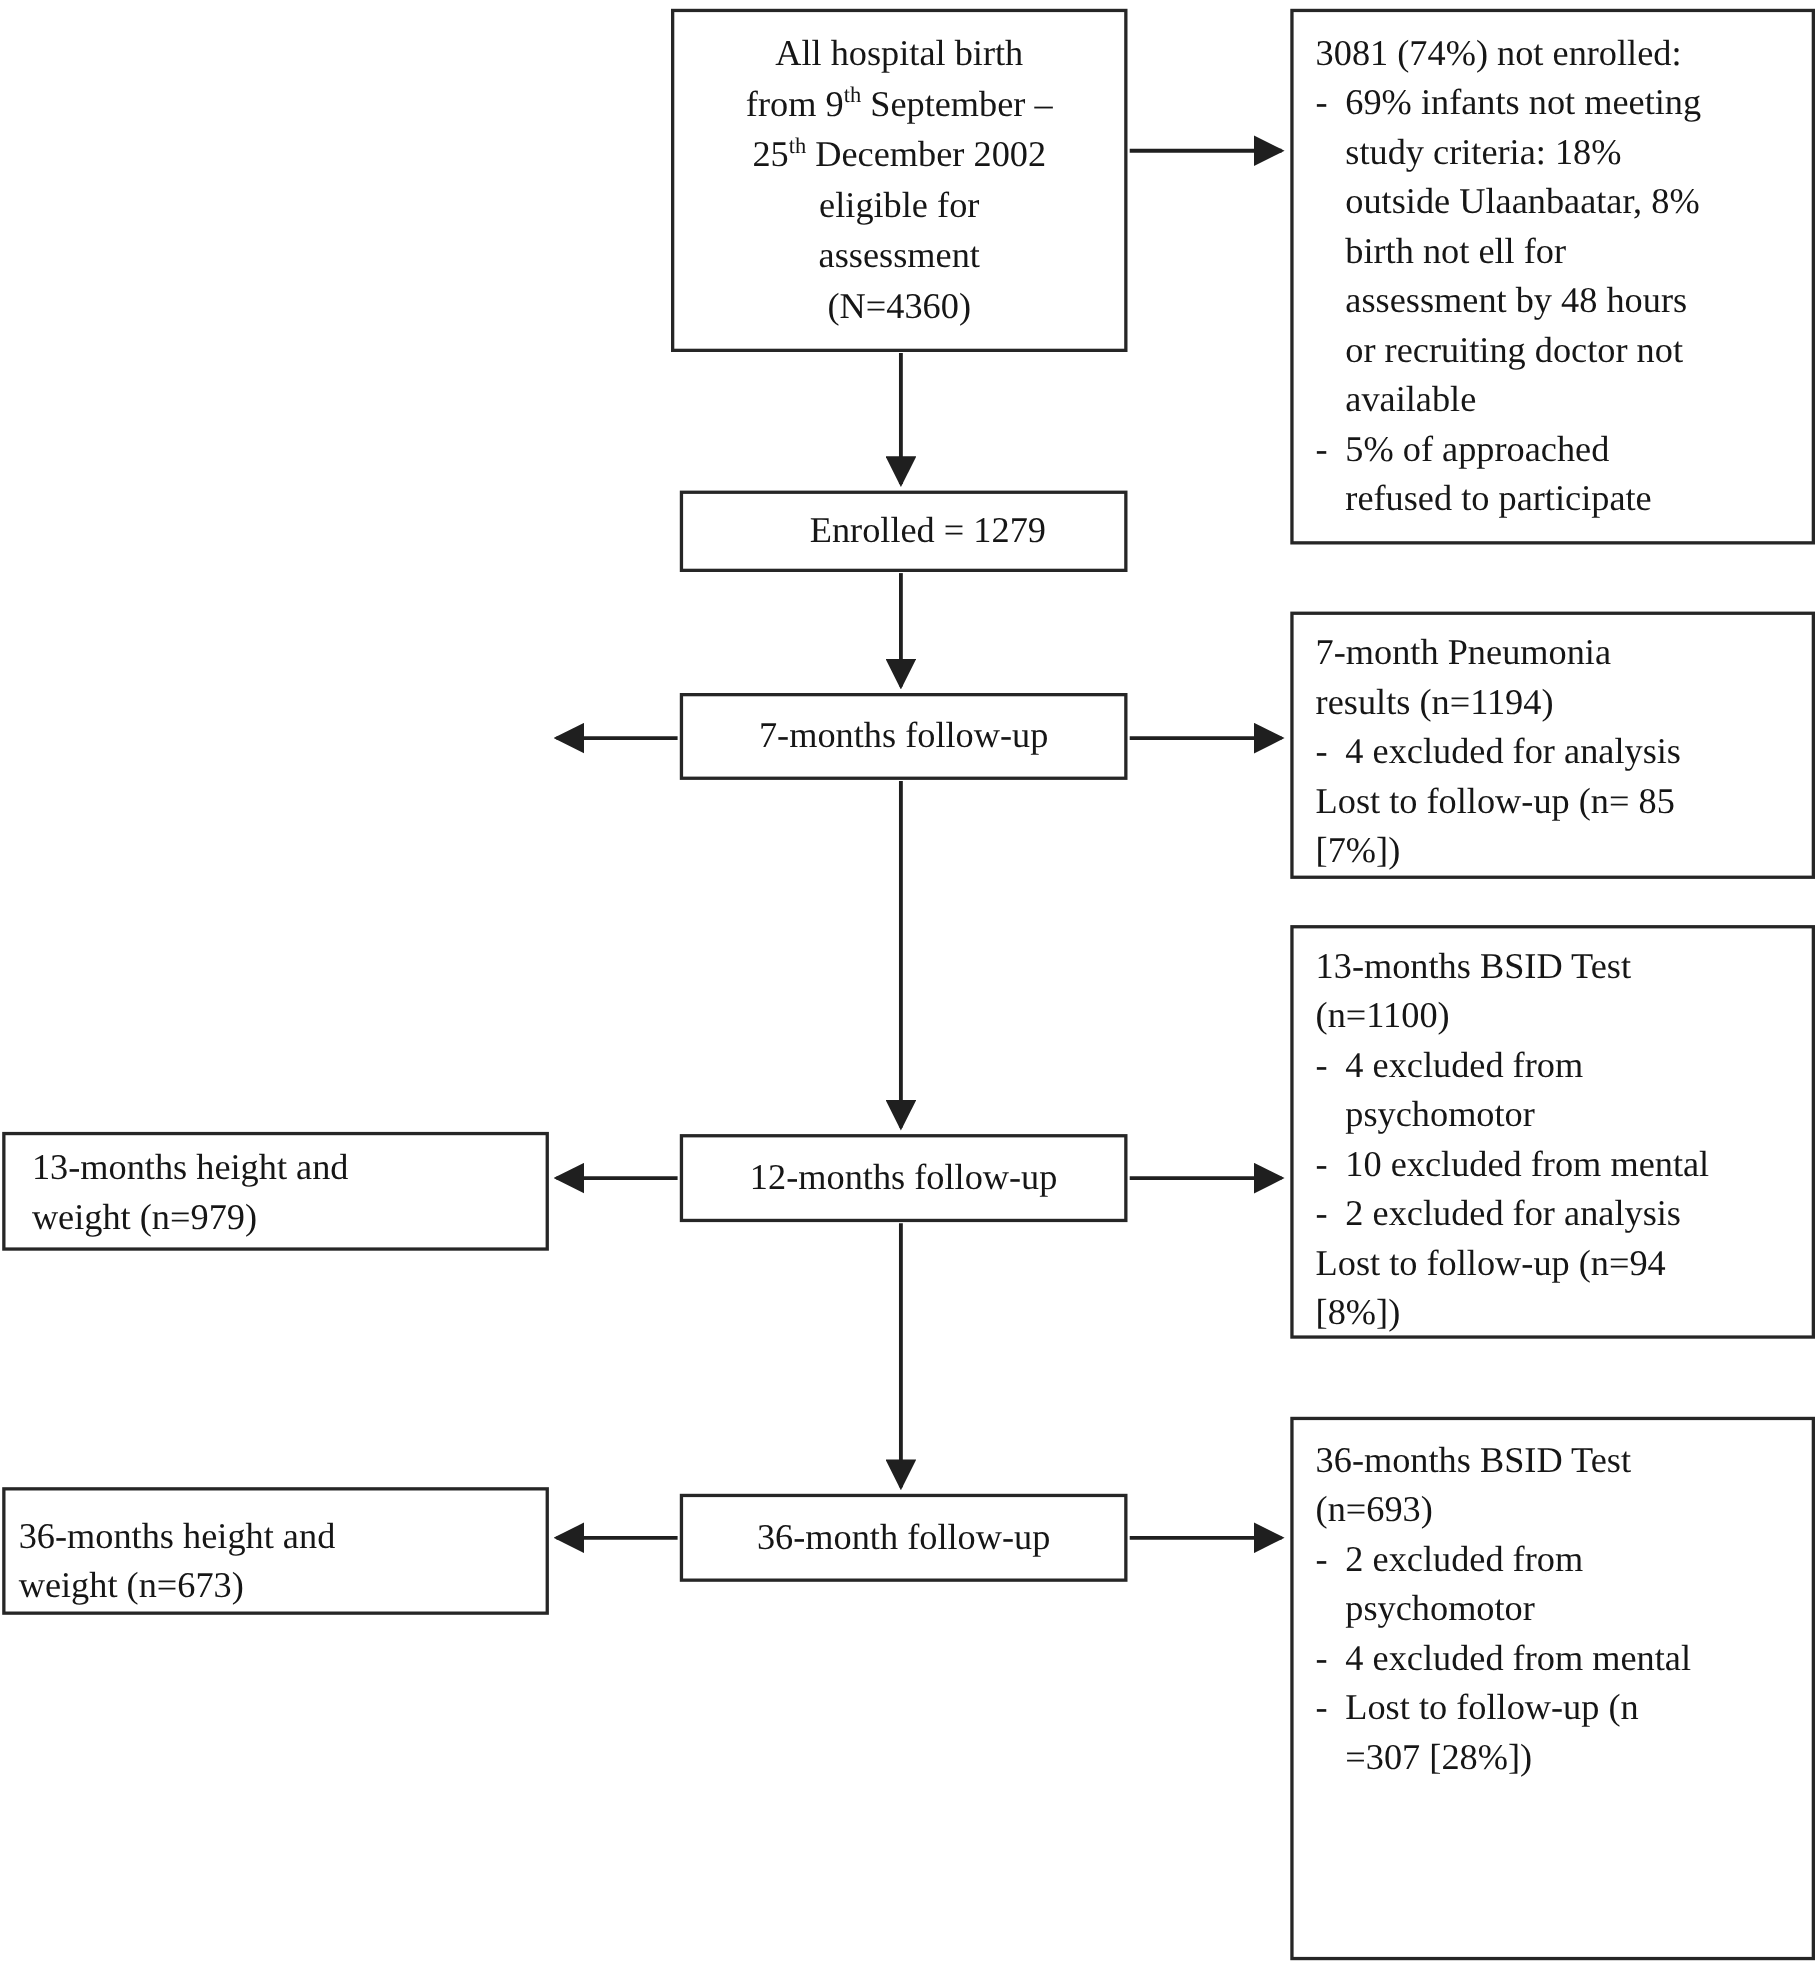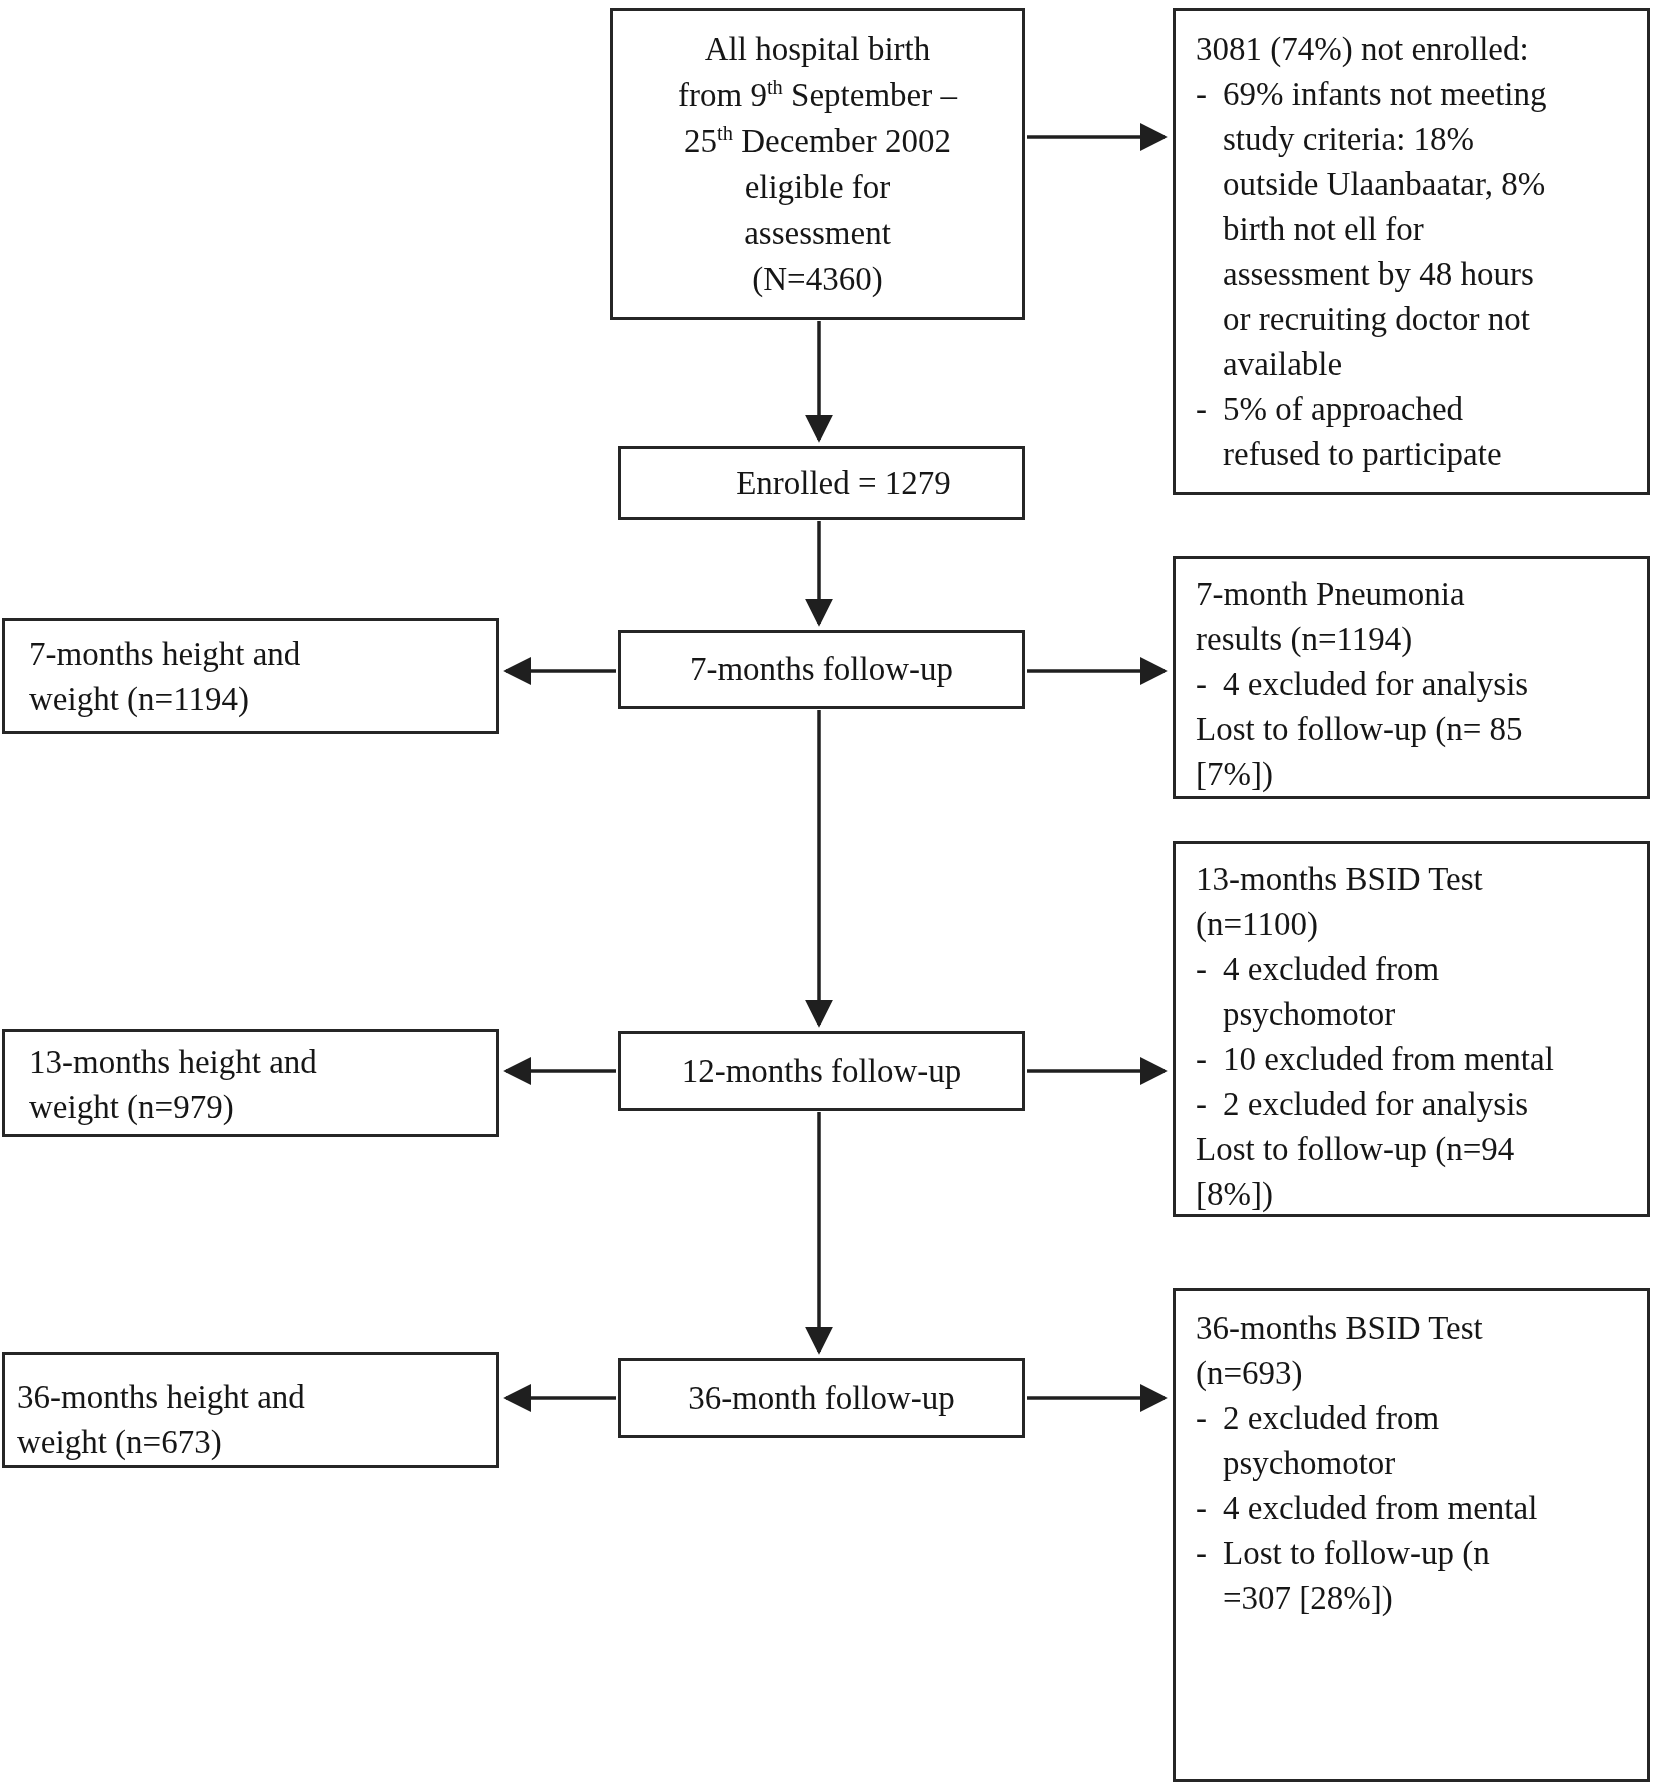--- a/index.html
+++ b/index.html
@@ -111,26 +111,20 @@
     </div>
   </div>
 
   <div class="node box-enrolled flex-center">
     <div class="tline">Enrolled = 1279</div>
   </div>
 
   <div class="node box-fu7 flex-center">
     <div class="tline">7-months follow-up</div>
   </div>
-  <div class="node box-hw7">
-    <div>
-        <div>7-months height and</div>
-        <div>weight (n=1194)</div>
-      </div>
-  </div>
   <div class="node box-pneumonia7">
     <div>
         <div>7-month Pneumonia</div>
         <div>results (n=1194)</div>
       </div>
     <div class="bullet-row">
       <span class="bullet-marker">-</span>
       <div class="bullet-lines">
           <div>4 excluded for analysis</div>
         </div>

